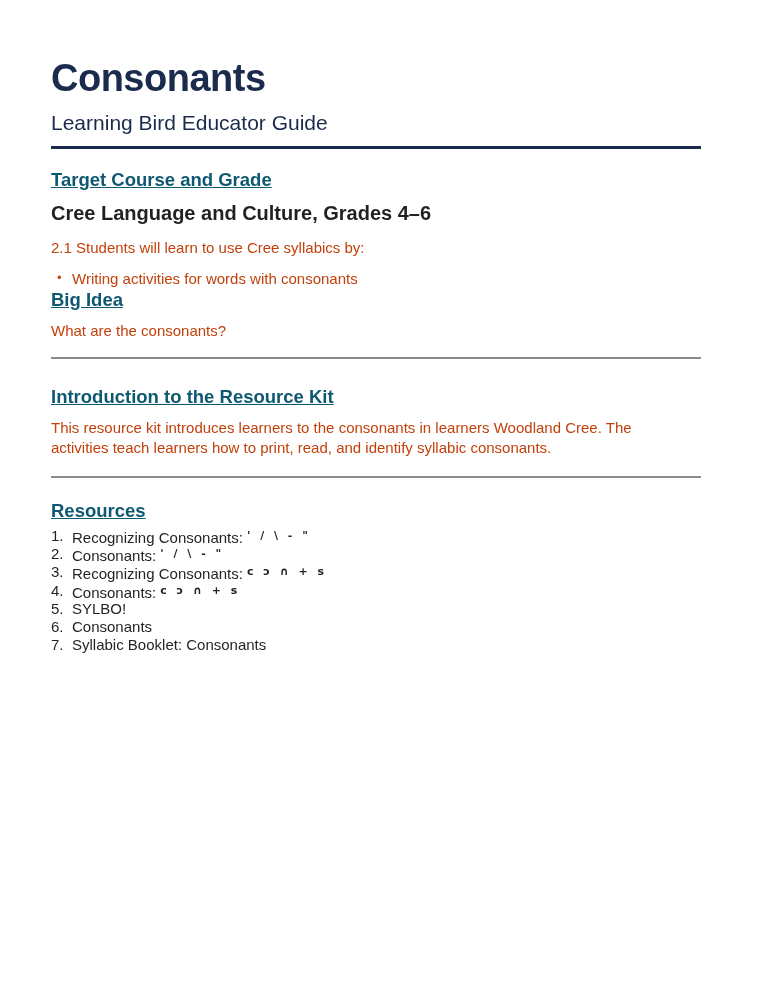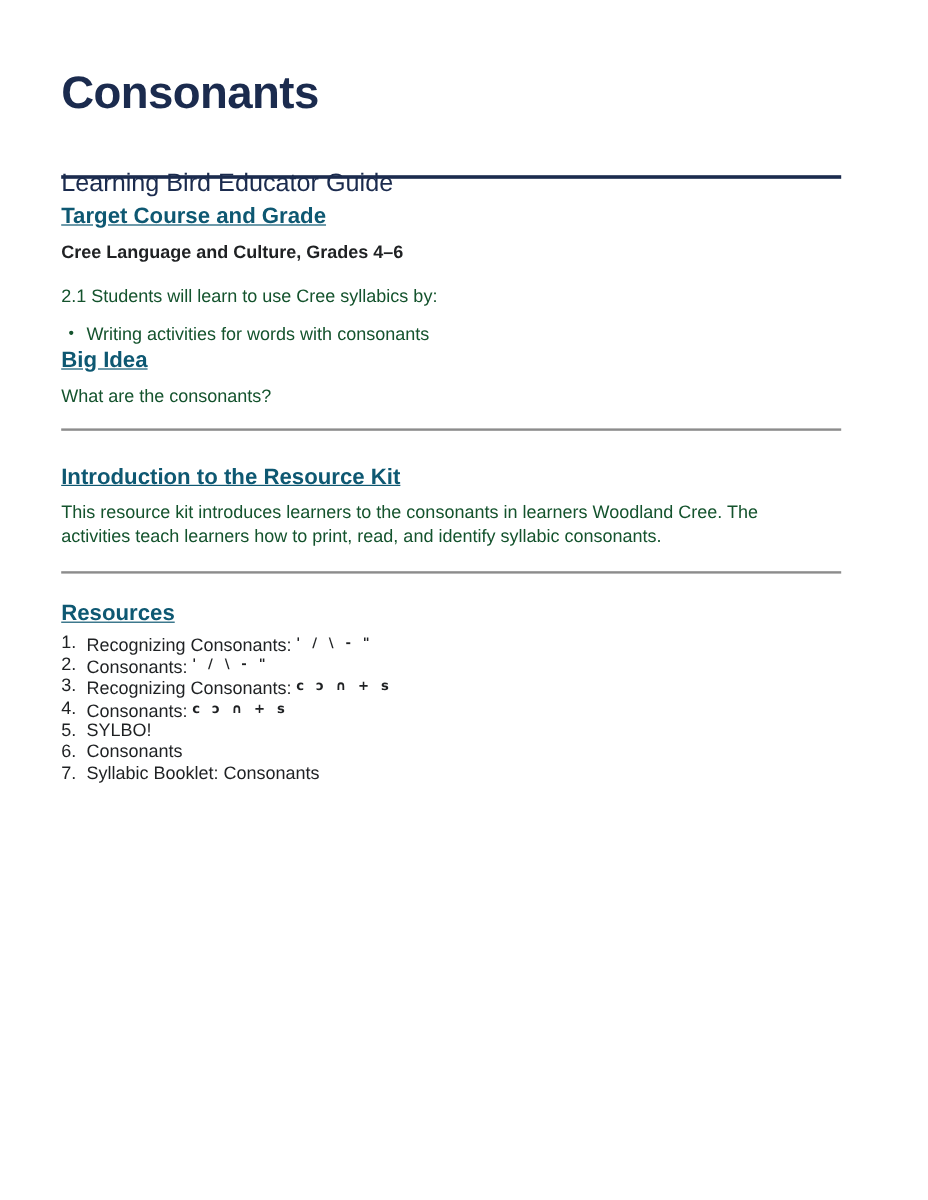--- a/index.html
+++ b/index.html
@@ -20,46 +20,45 @@
     font-weight: bold;
     letter-spacing: -0.5px;
     color: #1b2b4e;
     line-height: 1.1;
   }
   .doc-subtitle {
     top: 110px;
     font-size: 21px;
     color: #1b2b4e;
     line-height: 1.2;
-    margin-top: 30px;
   }
   .rule-navy {
     top: 146px;
     height: 3px;
     background: #1b2b4e;
   }
   .rule-gray {
     height: 2px;
     background: #8c8c8c;
   }
   .h-teal {
     font-size: 18.5px;
     font-weight: bold;
     color: #0e5872;
     line-height: 1.2;
     text-decoration: underline;
   }
   .h-target { top: 169px; }
   .bold-line {
     top: 202px;
-    font-size: 15px;
+    font-size: 20px;
     font-weight: bold;
     color: #1f2123;
   }
-  .body-line { font-size: 15px; color: #14532d; line-height: 1.25; }
+  .body-line { font-size: 15px; color: #c2410c; line-height: 1.25; }
   .t-objective { top: 239px; }
   .bullet-row { top: 270px; display: flex; }
   .bullet-dot { width: 21px; padding-left: 6px; box-sizing: border-box; font-size: 13px; }
   .h-bigidea { top: 289px; }
   .t-question { top: 322px; }
   .rule-2 { top: 357px; }
   .h-intro { top: 386px; }
   .t-para { top: 418px; line-height: 19.5px; }
   .rule-3 { top: 476px; }
   .h-resources { top: 500px; }

